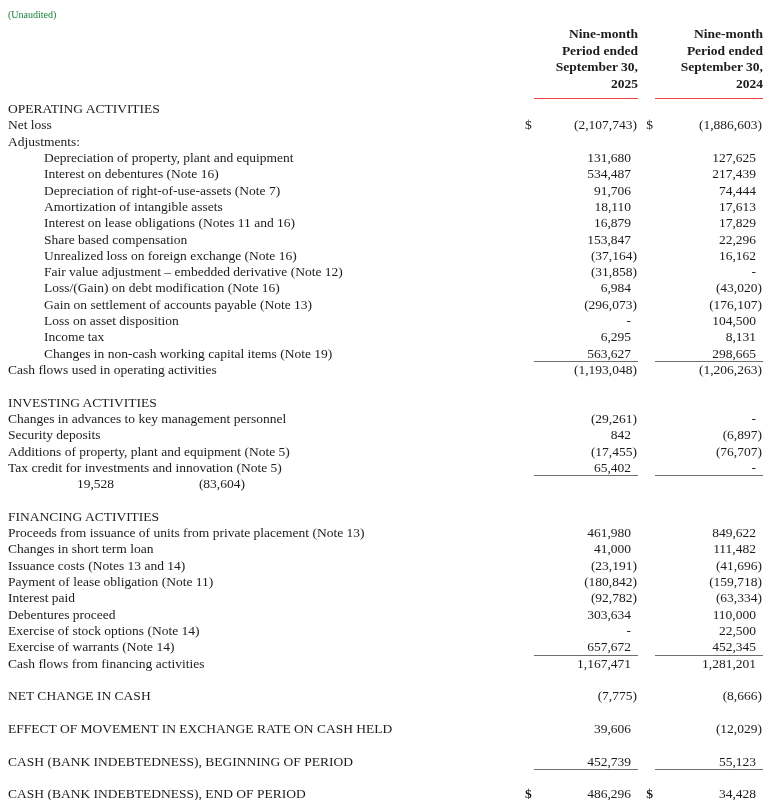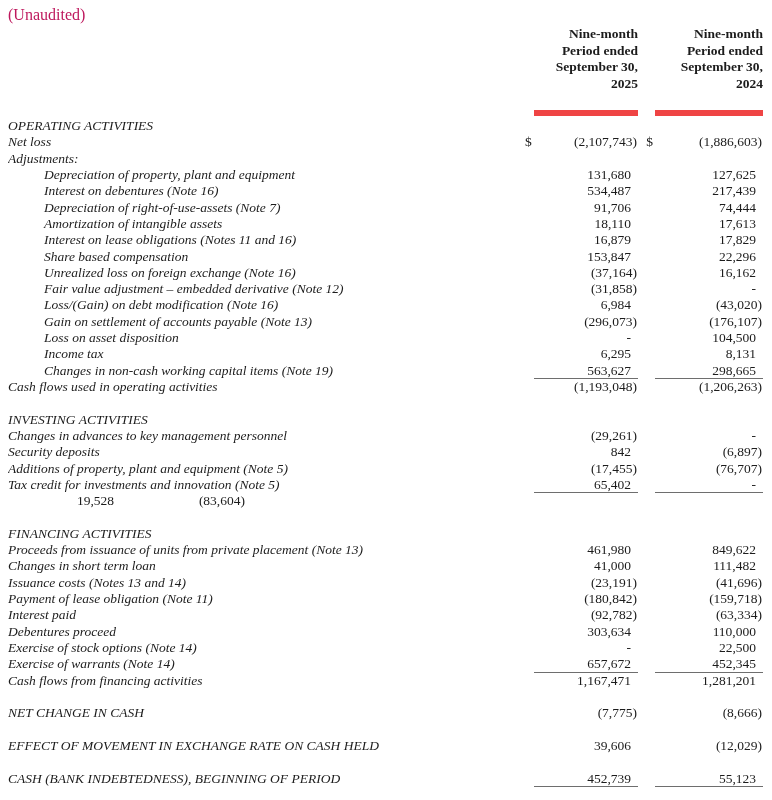--- a/index.html
+++ b/index.html
@@ -6,51 +6,51 @@
   body {
     width: 772px; height: 800px;
     font-family: "Liberation Serif", serif;
     font-size: 13.5px;
     color: #1c1c1c;
     overflow: hidden;
   }
   .page { padding: 6px 9px 0 8px; box-sizing: border-box; width: 772px; }
 
   .unaudited {
-    color: #be185d;
-    font-size: 16px;
+    color: #15803d;
+    font-size: 10px;
     height: 20px;
     line-height: 18px;
   }
 
   
   .hdr { display: flex; align-items: flex-end; }
   .hdr-label { flex: 1; }
   .hd1 { width: 9px; }
   .hd2 { width: 17px; }
   .hdr-cell {
     font-weight: bold;
     text-align: right;
     line-height: 16.5px;
-    padding-bottom: 18px;
-    border-bottom: 6px solid #ef4444;
+    padding-bottom: 6px;
+    border-bottom: 1px solid #ef4444;
     box-sizing: border-box;
   }
   .hdr-cell.c1 { width: 104px; }
   .hdr-cell.c2 { width: 108px; }
 
   
   .rows { margin-top: 2px; }
   .row {
     display: flex;
     height: 16.32px;
     line-height: 16.32px;
     white-space: nowrap;
   }
-  .row .label { flex: 1; overflow: hidden; font-style: italic; }
+  .row .label { flex: 1; overflow: hidden; }
   .row.indent .label { padding-left: 8px; margin-left: 28px; }
   .dcell { box-sizing: border-box; }
   .dcell.c1 { width: 9px; text-align: left; }
   .dcell.c2 { width: 17px; text-align: right; padding-right: 2px; }
   .vcell {
     box-sizing: border-box;
     text-align: right;
     padding-right: 7px;
   }
   .vcell.c1 { width: 104px; }

